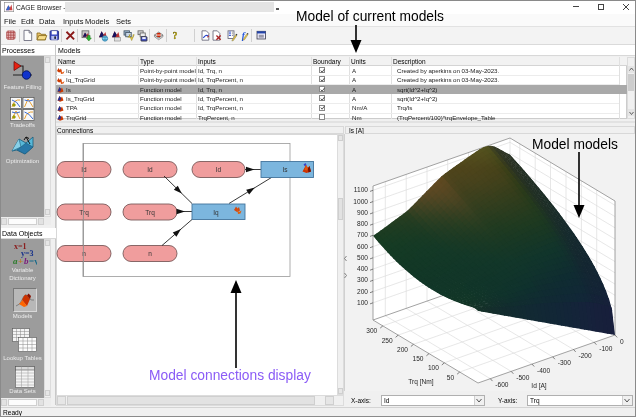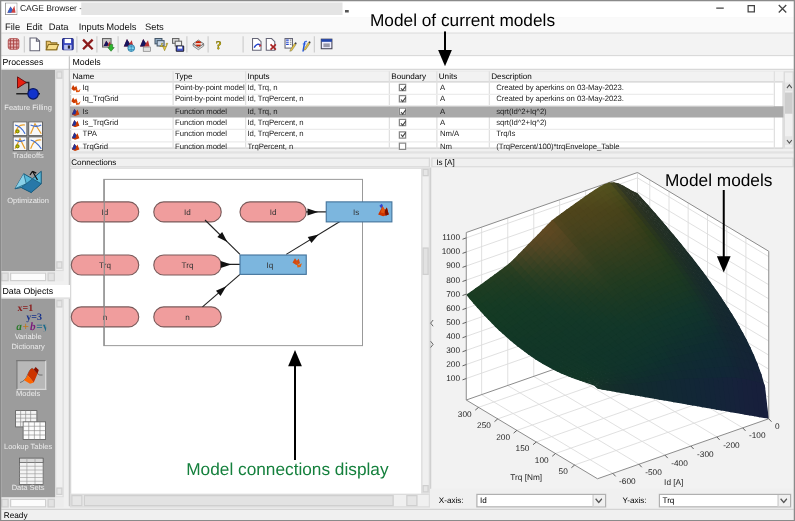--- a/index.html
+++ b/index.html
@@ -460,21 +460,21 @@
 
 <div class="abs" style="left:56px;top:395px;width:288px;height:11px;background:#f0f0f0;border:1px solid #dcdcdc;"></div>
 <div class="abs" style="left:57px;top:396px;width:9px;height:9px;background:#e6e6e6;border:1px solid #cfcfcf;"></div>
 <div class="abs" style="left:325px;top:396px;width:9px;height:9px;background:#e6e6e6;border:1px solid #cfcfcf;"></div>
 <div class="abs" style="left:67px;top:396px;width:248px;height:9px;background:#e2e2e2;border:1px solid #cfcfcf;"></div>
 
 <svg class="abs" style="left:220px;top:278px;" width="40" height="92" viewBox="0 0 40 92">
   <line x1="16" y1="10" x2="16" y2="90" stroke="#000" stroke-width="1.6"></line>
   <path d="M16 2 L21.5 15 L10.5 15 Z" fill="#000"></path>
 </svg>
-<div class="abs" style="left:149px;top:368px;font-size:13.8px;color:#15803d;">Model connections display</div>
+<div class="abs" style="left:149px;top:368px;font-size:13.8px;color:#8b5cf6;">Model connections display</div>
 
 <div class="abs" style="left:345px;top:126px;width:290px;height:8px;background:#f0f0f0;border:1px solid #d8d8d8;"></div>
 <div class="abs" style="left:349px;top:126.8px;font-size:6.5px;color:#000;">Is [A]</div>
 <div class="abs" style="left:345px;top:134px;width:290px;height:257px;background:#f2f2f2;"></div>
 
 <svg class="abs" style="left:0px;top:0px;" width="636" height="417" viewBox="0 0 636 417" font-family="Liberation Sans, sans-serif">
 <polygon points="373.0,320.0 510.0,272.0 510.0,138.0 373.0,186.0" fill="#ffffff"></polygon>
 <polygon points="510.0,272.0 615.0,335.0 615.0,201.0 510.0,138.0" fill="#ffffff"></polygon>
 <polygon points="478.0,383.0 373.0,320.0 510.0,272.0 615.0,335.0" fill="#ffffff"></polygon>
 <line x1="385.3" y1="315.7" x2="385.3" y2="181.7" stroke="#dcdcdc" stroke-width="0.7"></line>

